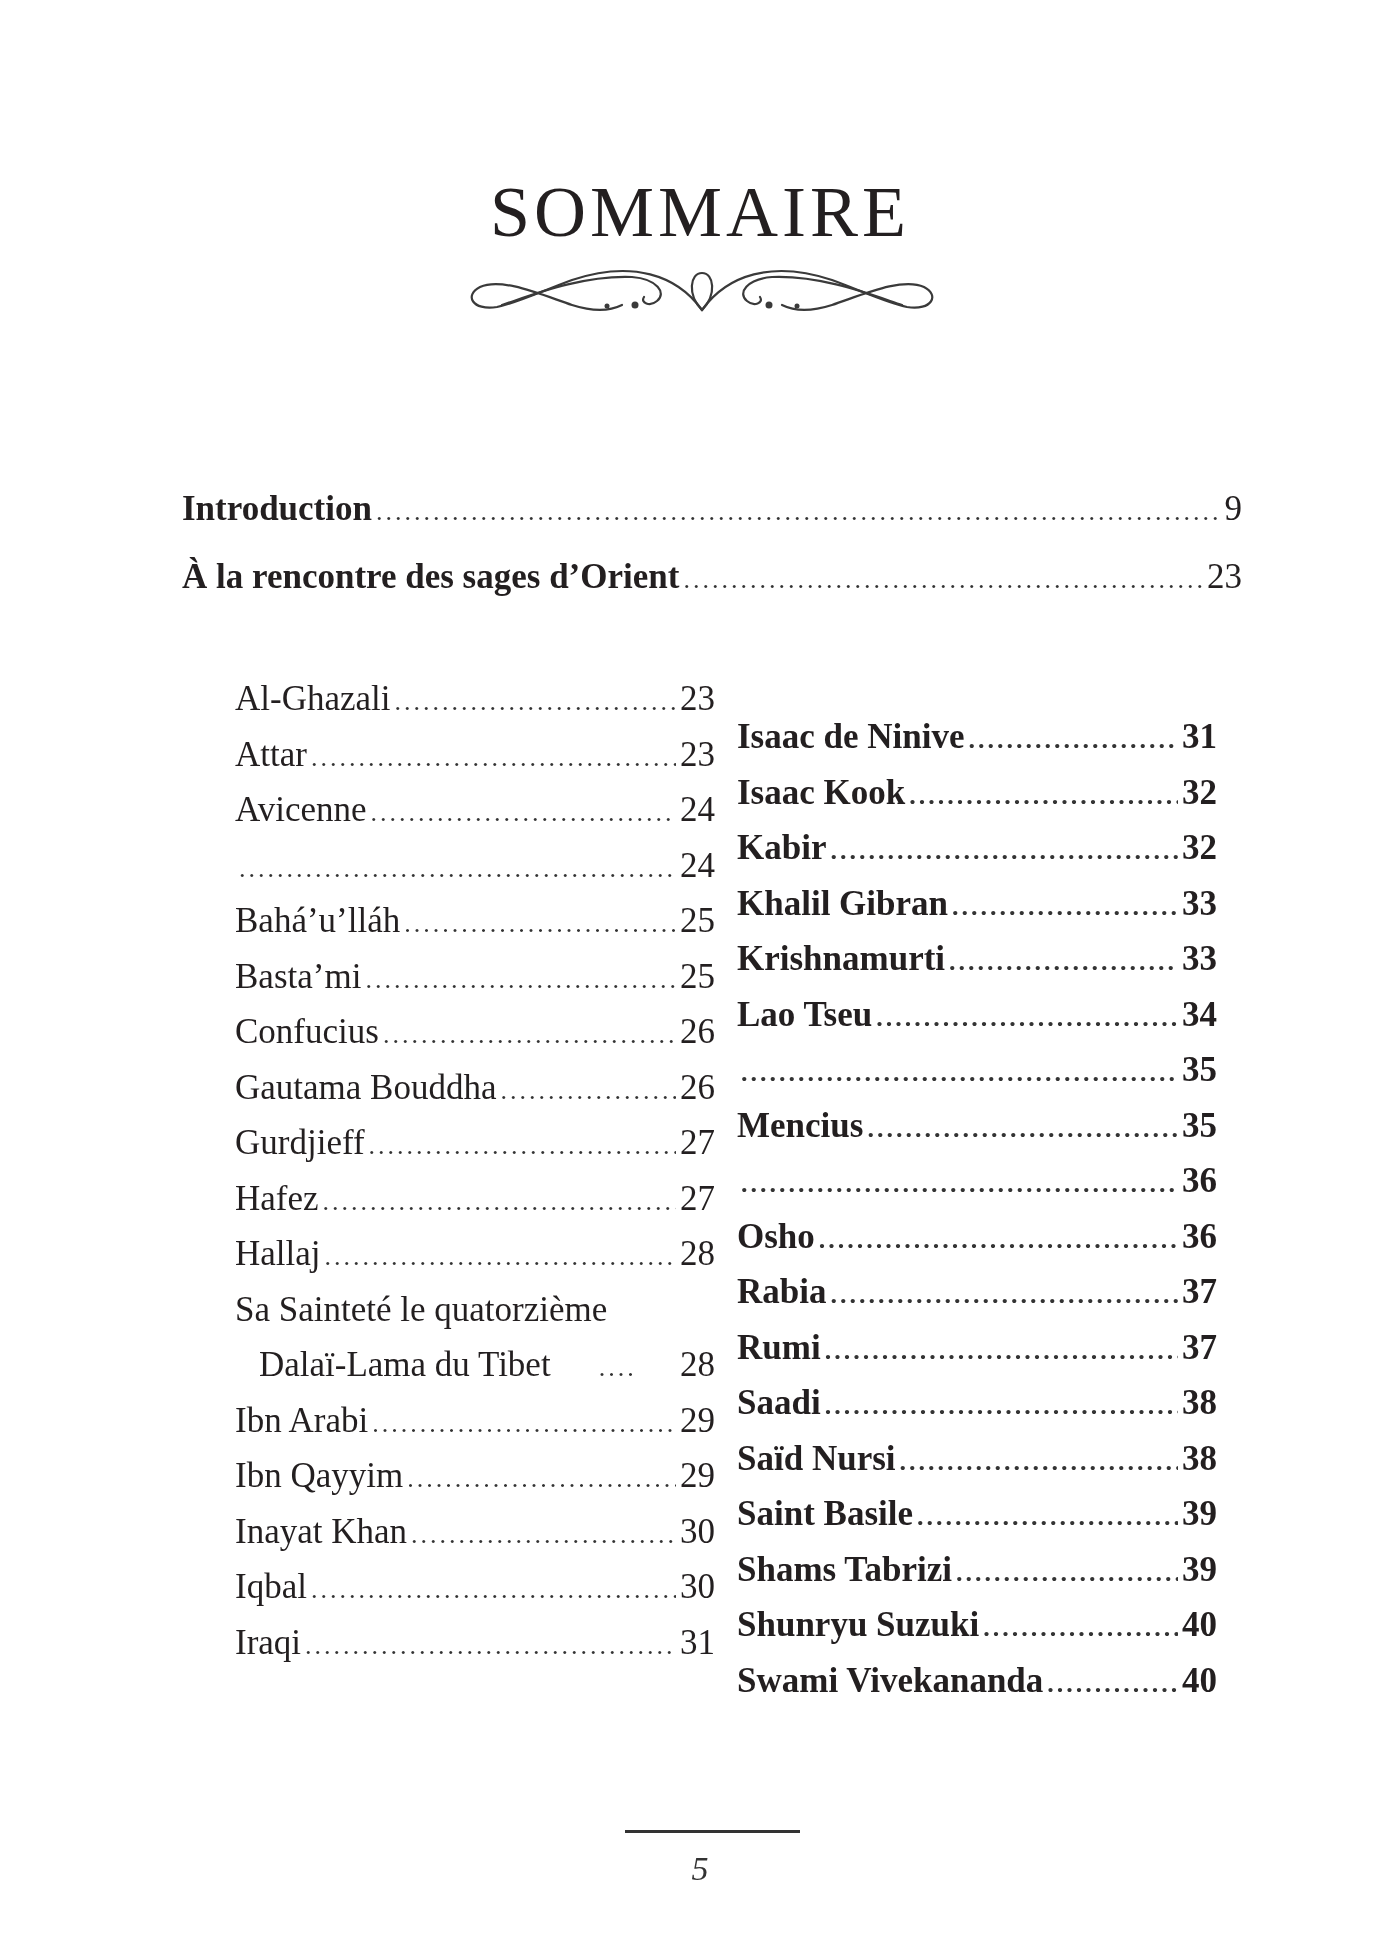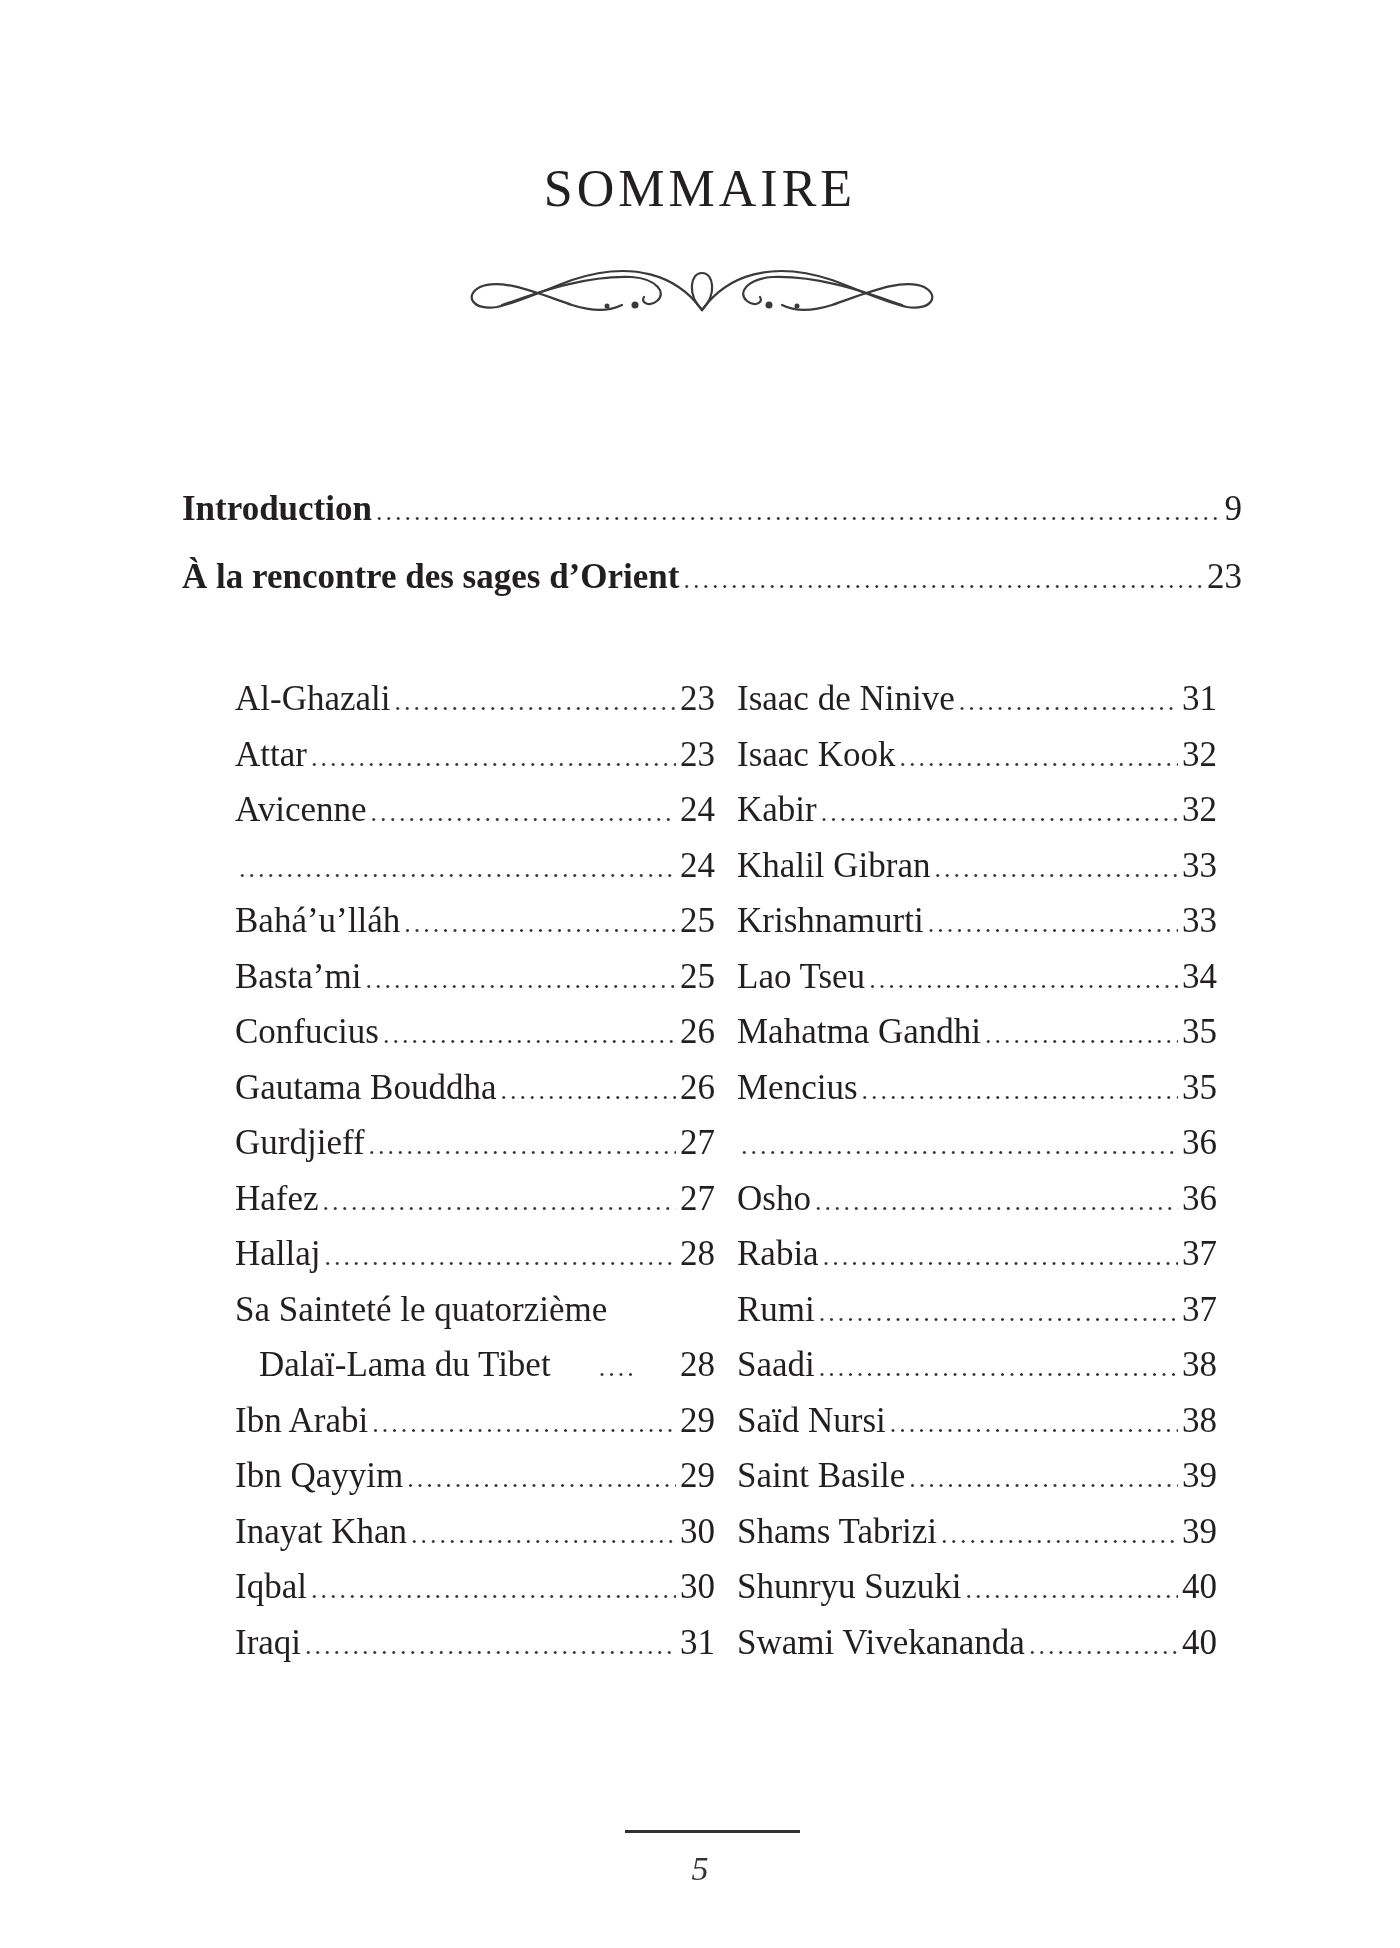--- a/index.html
+++ b/index.html
@@ -3,21 +3,21 @@
   <meta charset="utf-8">
   <style>
     html, body { margin: 0; padding: 0; background: #ffffff; }
     body {
       width: 1400px; height: 1948px; position: relative; overflow: hidden;
       font-family: "Liberation Serif", "DejaVu Serif", serif;
       color: #231f20;
     }
     .title {
       position: absolute; left: 0; width: 1400px; top: 128px;
-      text-align: center; font-size: 52px; letter-spacing: 4px;
+      text-align: center; font-size: 72px; letter-spacing: 4px;
       font-weight: normal; line-height: 1; color: #231f20;
     }
     .ornament {
       position: absolute; left: 462px; top: 255px; width: 480px; height: 80px;
     }
     .toc-main {
       position: absolute; left: 182px; width: 1060px;
     }
     .main-row {
       display: flex; align-items: baseline; height: 68px;
@@ -30,21 +30,21 @@
     }
     .leader::after {
       content: "................................................................................................................................................................";
     }
     .page { white-space: nowrap; }
     .main-row .page { font-size: 35px; }
     .col {
       position: absolute; width: 480px;
     }
     .col-left { left: 207px; top: 671px; margin-left: 28px; }
-    .col-right { left: 737px; top: 671px; }
+    .col-right { left: 737px; top: 709px; font-weight: bold; }
     .row {
       display: flex; align-items: baseline; height: 55.5px;
       font-size: 35px; line-height: 55.5px;
     }
     .row .label { white-space: nowrap; }
     .row.indent { padding-left: 24px; gap: 44px; }
     .footer-rule {
       position: absolute; left: 625px; top: 1830px; width: 175px; height: 3px;
       background: #333;
     }
@@ -205,21 +205,20 @@
       <span class="label">Krishnamurti</span>
       <span class="leader"></span>
       <span class="page">33</span>
     </div>
   <div class="row">
       <span class="label">Lao Tseu</span>
       <span class="leader"></span>
       <span class="page">34</span>
     </div>
   <div class="row">
-      <span class="label">Mahatma Gandhi</span>
       <span class="leader"></span>
       <span class="page">35</span>
     </div>
   <div class="row">
       <span class="label">Mencius</span>
       <span class="leader"></span>
       <span class="page">35</span>
     </div>
   <div class="row">
       <span class="leader"></span>

